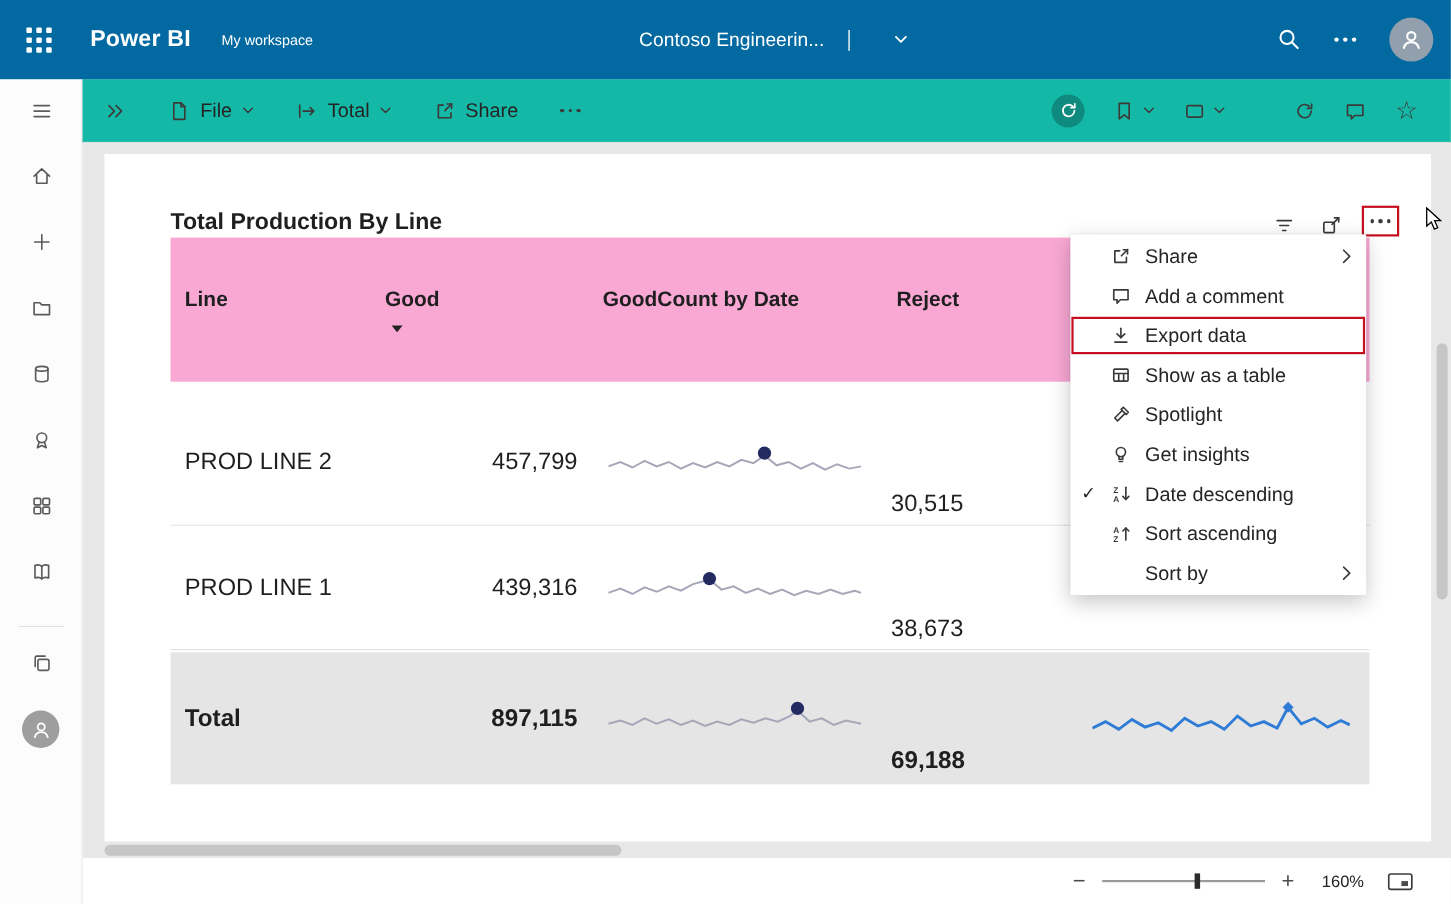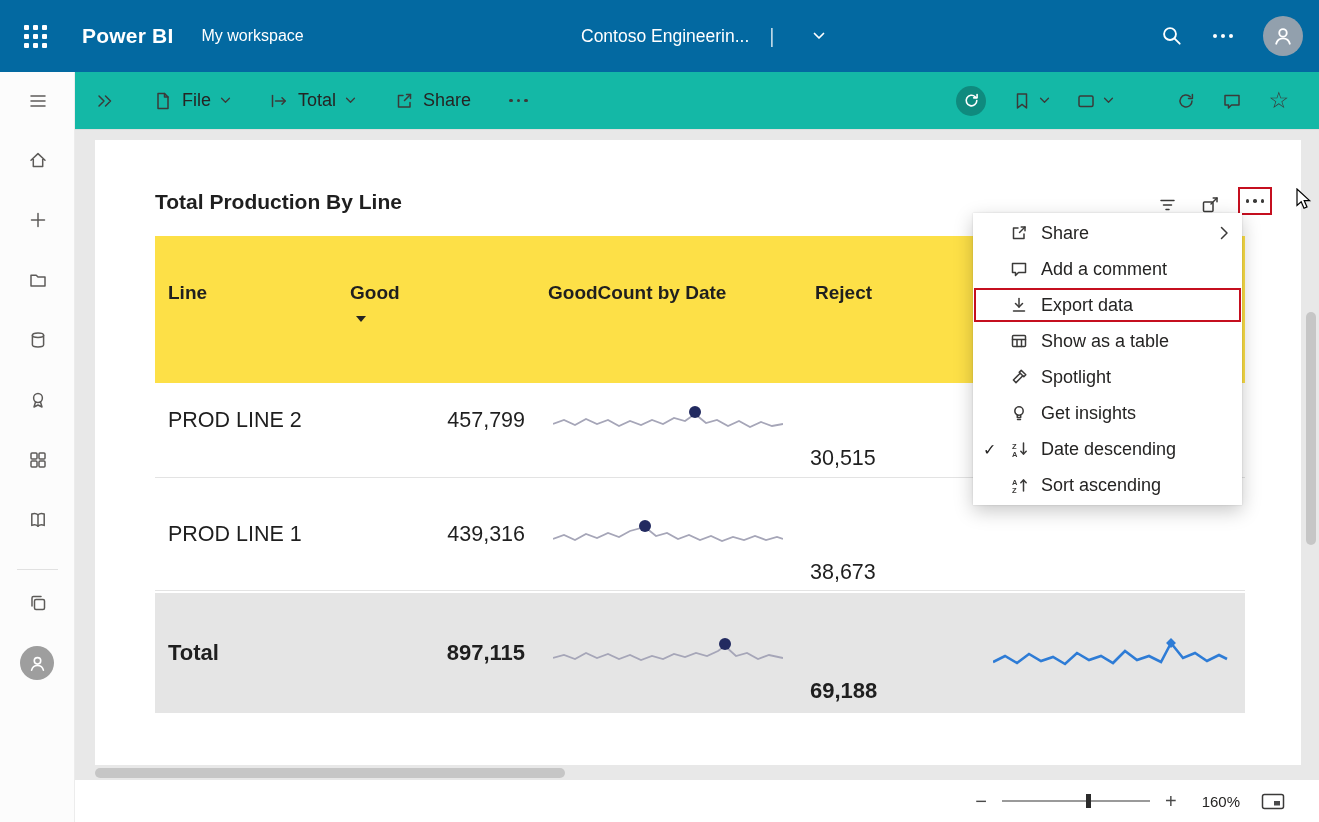--- a/index.html
+++ b/index.html
@@ -13,21 +13,21 @@
   .sicon, .ticon, .wicon { fill:none; stroke-width:1.5; stroke-linecap:round; stroke-linejoin:round; }
   .sicon { stroke:#5d5b59; }
   .ticon { stroke:#3b3a39; }
   .wicon { stroke:#ffffff; stroke-width:1.7; }
 
   
   .topbar { position:absolute; top:0; left:0; width:100%; height:72px; background:#0369a1; color:#fff; display:flex; align-items:center; z-index:30; }
   .waffle { width:46px; height:46px; margin-left:12px; display:grid; grid-template-columns:repeat(3,5px); grid-template-rows:repeat(3,5px); gap:4px; place-content:center; cursor:pointer; }
   .waffle i { width:5px; height:5px; background:#fff; border-radius:1px; }
   .brand { font-size:21px; font-weight:700; margin-left:24px; letter-spacing:.2px; cursor:pointer; }
-  .workspace { font-size:16px; margin-left:28px; cursor:pointer; }
+  .workspace { font-size:13px; margin-left:28px; cursor:pointer; }
   .doc-group { position:absolute; left:581px; top:0; height:72px; display:flex; align-items:center; font-size:17.5px; }
   .doc-title { cursor:pointer; }
   .doc-sep { margin:0 20px; font-weight:300; opacity:.75; font-size:20px; }
   .chev-wrap { margin-left:12px; cursor:pointer; padding:6px; }
   .topbar-right { position:absolute; right:16px; top:0; height:72px; display:flex; align-items:center; gap:30px; }
   .dots3 { display:flex; gap:4px; cursor:pointer; align-items:center; }
   .dots3 i { width:4px; height:4px; border-radius:50%; background:#fff; }
   .dots3.dark i { background:#3b3a39; width:3.5px; height:3.5px; }
   .avatar { width:40px; height:40px; border-radius:50%; background:#92a0ad; display:flex; align-items:center; justify-content:center; cursor:pointer; }
 
@@ -51,21 +51,21 @@
 
   
   .canvas { position:absolute; top:130px; left:75px; right:0; bottom:42px; background:#e8e8e8; }
   .page { position:absolute; left:20px; top:10px; width:1206px; height:625px; background:#fff; }
   .visual-title { position:absolute; left:60px; top:50px; font-size:21px; font-weight:700; color:#1f1f1f; }
   .vh-icon { position:absolute; cursor:pointer; }
   .vh-filter { left:1063px; top:56px; }
   .vh-focus  { left:1105px; top:55px; }
   .vh-more { position:absolute; left:1143px; top:47px; width:34px; height:28px; border:2px solid #c50f1f; display:flex; align-items:center; justify-content:center; cursor:pointer; background:#fff; }
 
-  .thead { position:absolute; left:60px; top:96px; width:1090px; height:147px; background:#fde047; }
+  .thead { position:absolute; left:60px; top:76px; width:1090px; height:131px; background:#f9a8d4; }
   .h { position:absolute; top:46px; font-size:19px; font-weight:700; color:#1f1f1f; cursor:pointer; }
   .h-line { left:13px; }
   .h-good { left:195px; }
   .h-gcbd { left:393px; }
   .h-reject { left:660px; }
   .caret { position:absolute; left:6px; top:34px; width:0; height:0; border-left:5px solid transparent; border-right:5px solid transparent; border-top:6px solid #252423; }
 
   .trow { position:absolute; left:60px; width:1090px; }
   .trow.r1 { top:223px; height:114px; }
   .trow.r2 { top:338px; height:112px; }
@@ -460,20 +460,30 @@
     <span class="mi-icon">
       <svg class="ticon" width="18" height="18" viewBox="0 0 18 18">
           <path d="M13.5 15V4"></path>
           <path d="M10.8 6.7 13.5 4l2.7 2.7"></path>
           <text x="2" y="8.5" font-size="7.5" stroke="none" fill="#3b3a39" font-weight="700">A</text>
           <text x="2" y="16.5" font-size="7.5" stroke="none" fill="#3b3a39" font-weight="700">Z</text>
         </svg>
     </span>
     <span class="mi-label">Sort ascending</span>
   </div>
+  <div class="menu-item">
+    <span class="mi-check"></span>
+    <span class="mi-icon"></span>
+    <span class="mi-label">Sort by</span>
+    <span class="mi-chevron">
+      <svg class="ticon" width="9" height="14" viewBox="0 0 9 14">
+          <path d="M1.5 1.5 7 7l-5.5 5.5"></path>
+        </svg>
+    </span>
+  </div>
 </div>
 
 <div class="bottombar">
   <div class="zoom">
     <span class="zbtn">−</span>
     <div class="zslider">
         <i class="zthumb"></i>
       </div>
     <span class="zbtn">+</span>
     <span class="zlevel">160%</span>

